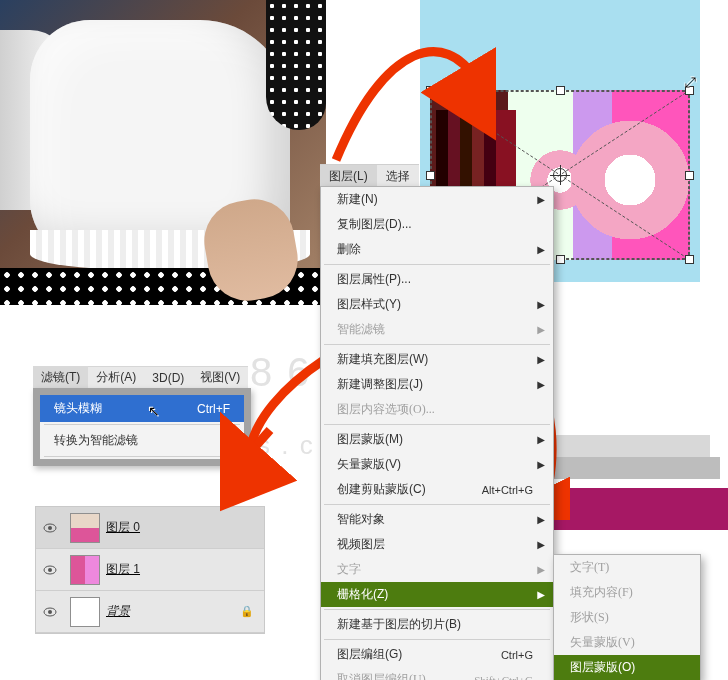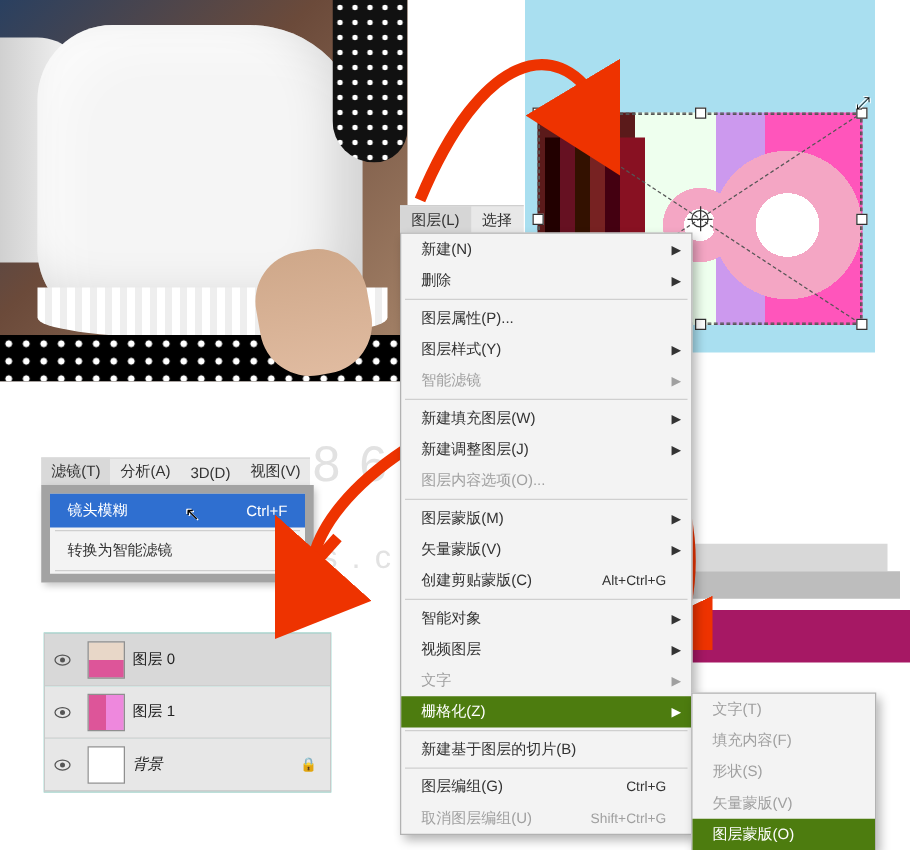--- a/index.html
+++ b/index.html
@@ -151,21 +151,21 @@
     box-shadow: 3px 4px 8px rgba(0,0,0,.3);
     z-index: 10;
   }
   .menu-row {
     display: flex; align-items: center;
     padding: 4px 20px 4px 16px;
     color: #333; position: relative;
     white-space: nowrap;
     min-height: 22px;
   }
-  .menu-row.disabled { color: #a0a0a0; }
+  .menu-row.disabled { color: #a0a0a0; font-family: Liberation Serif, serif; }
   .menu-row.hl { background: #4d7c0f; color: #fff; }
   .menu-row .label { flex: 1; }
   .menu-row .shortcut { position: static; margin-left: auto; color: inherit; font-size: 11px; }
   .menu-row.disabled .shortcut { color: #a0a0a0; }
   .menu-row .arrow {
     position: absolute; right: 8px; font-size: 10px;
   }
   .layer-menu hr, .sub-menu hr {
     border: none; border-top: 1px solid #cfcfcf; margin: 2px 3px;
   }
@@ -175,22 +175,23 @@
     position: absolute; left: 553px; top: 554px; width: 148px;
     background: #f3f3f3;
     border: 1px solid #b2b2b2;
     box-shadow: 3px 4px 8px rgba(0,0,0,.3);
     z-index: 11;
   }
 
   
   .layers-panel {
     position: absolute; left: 35px; top: 506px; width: 230px;
-    background: #5eead4;
+    background: #14532d;
     border: 1px solid #c9c9c9;
+    text-decoration: underline;
   }
   .layer-row {
     display: flex; align-items: center;
     border-bottom: 1px solid #cecece;
     height: 42px;
     position: relative;
     background: #e7e7e7;
   }
   .layer-row.sel { background: #d8d8d8; }
   .eye {
@@ -306,20 +307,23 @@
 
 <div class="main-menubar-frag">
   <div class="mb-item active">图层(L)</div>
   <div class="mb-item">选择</div>
 </div>
 
 <div class="layer-menu">
   <div class="menu-row">
     <span class="label">新建(N)</span>
     <span class="arrow">▶</span>
+  </div>
+  <div class="menu-row">
+    <span class="label">复制图层(D)...</span>
   </div>
   <div class="menu-row">
     <span class="label">删除</span>
     <span class="arrow">▶</span>
   </div>
   <hr>
   <div class="menu-row">
     <span class="label">图层属性(P)...</span>
   </div>
   <div class="menu-row">

